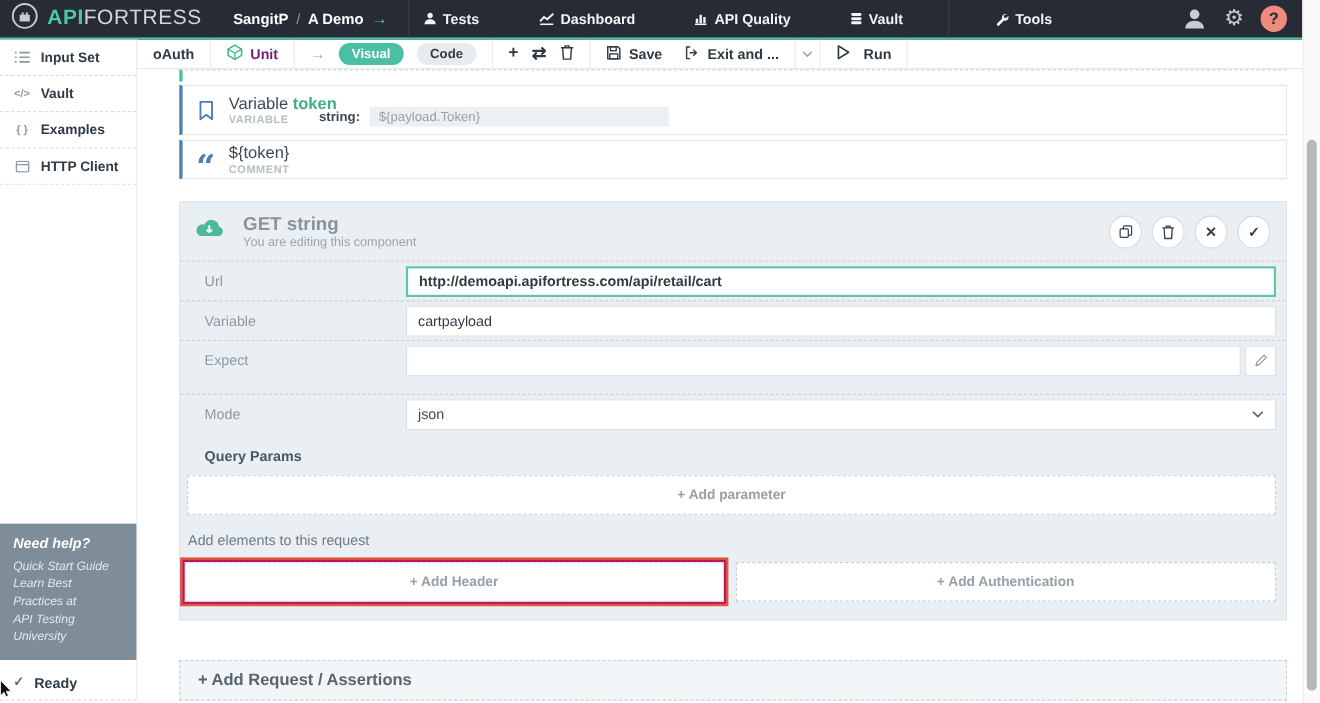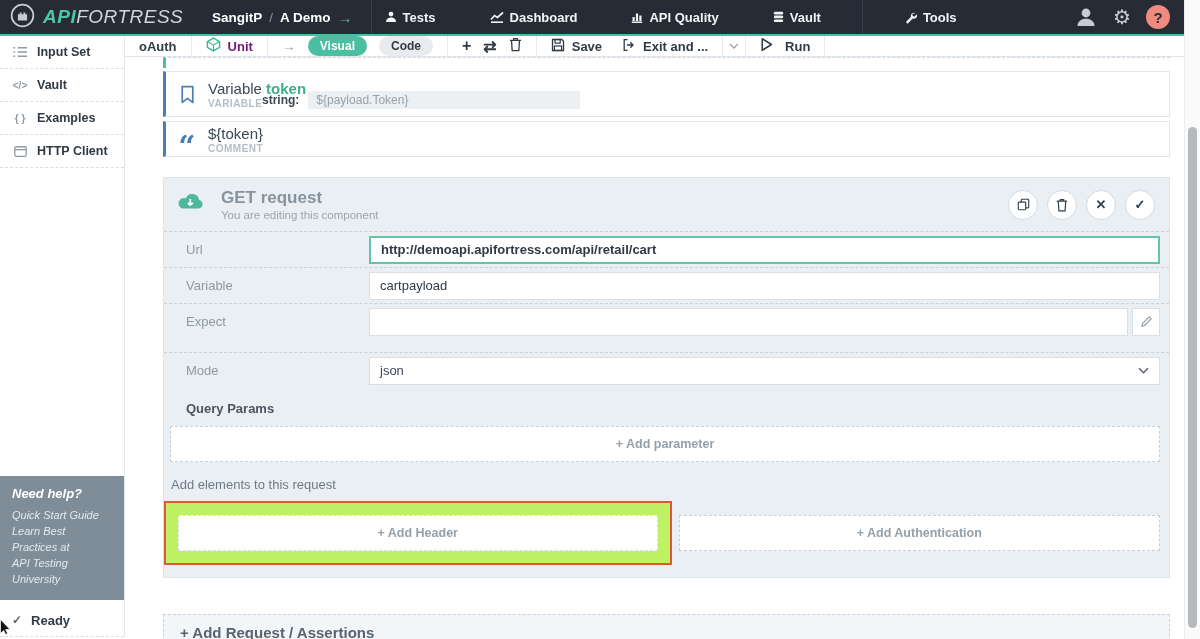--- a/index.html
+++ b/index.html
@@ -4,21 +4,21 @@
 <style>
   * { margin:0; padding:0; box-sizing:border-box; }
   html,body { width:1200px; height:639px; overflow:hidden; background:#fff;
     font-family:"Liberation Sans", sans-serif; }
   .app { position:relative; width:1200px; height:639px; }
   .chrome { width:1184px; height:639px; }
 
   
   .hdr { height:36px; background:#262b36; border-bottom:2px solid #4bbfa2;
     display:flex; align-items:center; color:#e6e9ec; }
-  .logo-wrap { display:flex; align-items:center; gap:8px; padding:0 14px 0 10px; width:200px;font-style:italic; }
+  .logo-wrap { display:flex; align-items:center; gap:8px; padding:0 14px 0 10px; width:200px; }
   .brand { font-size:19px; letter-spacing:.5px; white-space:nowrap; }
   .brand .api { color:#4cc8a6; font-weight:bold; }
   .brand .fortress { color:#d2d6da; font-weight:normal; }
   .crumb { display:flex; align-items:center; gap:7px; font-size:13.5px; font-weight:bold;
     color:#fff; padding:0 18px 0 12px; }
   .crumb .sep { color:#8b97a3; font-weight:normal; }
   .crumb .arr { color:#4bbfa2; font-size:15px; }
   .hdiv { width:1px; height:34px; background:#39404d; }
   .hnav { display:flex; align-items:center; height:100%;gap:28px; }
   .hnav-item { display:flex; align-items:center; gap:6px; padding:0 13px; height:100%;
@@ -70,21 +70,21 @@
   .partial { height:11px; border-left:3px solid #4bbfa2; border-top:1px dashed #cfd6dc;
     margin-bottom:3px; }
   .card { border:1px solid #e1e7eb; border-left:3px solid #4a7fb5; background:#fff;
     display:flex; align-items:center; position:relative; }
   .vcard { height:46px; margin-bottom:4px; }
   .ccard { height:36px; }
   .cicon { width:42px; display:flex; justify-content:center; color:#4a7fb5; }
   .ctext .l1 { font-size:15px; color:#3c4854; }
   .ctext .l1 .tname { color:#3fae85; font-weight:bold; }
   .ctext .l2 { font-size:10px; font-weight:bold; letter-spacing:.5px; color:#b3bec7; margin-top:1px; }
-  .vfield { position:absolute; left:96px; bottom:7px; display:flex; align-items:center; gap:9px; }
+  .vfield { position:absolute; left:124px; bottom:7px; display:flex; align-items:center; gap:9px; }
   .vfield .k { font-size:12px; font-weight:bold; color:#3c4854; }
   .vfield .strip { width:272px; background:#edf0f3; color:#96a1ab; font-size:12px;
     padding:2px 8px; white-space:nowrap; }
   .quote-glyph { font-family:"DejaVu Serif", serif; font-size:30px; line-height:10px;
     color:#4a7fb5; font-weight:bold; position:relative; top:8px; }
 
   
   .reqcard { margin-top:20px; background:#e9eff3; border:1px solid #dde4e9; padding-bottom:12px; }
   .rhead { display:flex; align-items:center; padding:10px 14px 10px 12px; }
   .rtitles { margin-left:16px; }
@@ -105,21 +105,21 @@
   .mode-row { margin-top:13px; }
   .fselect { flex:1; height:28px; background:#fff; border:1px solid #d9e0e5; display:flex;
     align-items:center; font-size:13px; color:#3c4854; padding:0 10px; }
   .fselect .chev { margin-left:auto; color:#55606a; display:flex; }
   .qlabel { margin:13px 0 0 22px; font-size:13px; font-weight:bold; color:#4a5560; }
   .dashedbox { height:36px; background:#fff; border:1px dashed #c7d0d7; display:flex;
     align-items:center; justify-content:center; font-size:12.5px; font-weight:bold; color:#94a0aa; }
   .addparam { margin:10px 9px 0 6px; }
   .addelem { margin:15px 0 9px 7px; font-size:13px; color:#6d7a85; }
   .btnrow { display:flex; gap:7px; margin-right:9px; align-items:center; }
-  .redwrap { flex:1; border:2px solid #e0563c; padding:12px; background:#bef264; }
+  .redwrap { flex:1; border:2px solid #e0563c; padding:2px; background:#be185d; }
   .redwrap .dashedbox { border:1px dashed #d6dde2; }
   .halfbox { flex:1; }
 
   .addreq { margin-top:36px; height:37px; background:#f3f6f8; border:1px dashed #c9d2d9;
     display:flex; align-items:center; padding-left:16px; font-size:15px; font-weight:bold;
     color:#58646e; }
 
   
   .sbar { position:absolute; right:0; top:0; width:16px; height:639px; background:#fafafa;
     border-left:1px solid #ececec; }
@@ -343,21 +343,21 @@
               </div>
             </div>
 
             <div class="reqcard">
               <div class="rhead">
                 <span><svg width="29" height="23" viewBox="0 0 28 22">
                       <path d="M22.2 8.6A6.6 6.6 0 0 0 9.5 6.9 5.1 5.1 0 0 0 6 16.8h14.8a3.9 3.9 0 0 0 1.4-8.2z" fill="#4db89a"></path>
                       <path d="M13.8 7.5v6.2m0 0-2.4-2.4m2.4 2.4 2.4-2.4" stroke="#fff" stroke-width="1.7" fill="none"></path>
                     </svg></span>
                 <div class="rtitles">
-                  <div class="rtitle">GET request</div>
+                  <div class="rtitle">GET string</div>
                   <div class="rsub">You are editing this component</div>
                 </div>
                 <div class="rbtns">
                   <span class="cbtn">
                       <svg width="13" height="13" viewBox="0 0 14 14">
                         <rect x="4.6" y="1.4" width="8" height="9.2" rx="1" fill="none" stroke="#33404c" stroke-width="1.2"></rect>
                         <rect x="1.4" y="4.4" width="8" height="8.2" rx="1" fill="#fff" stroke="#33404c" stroke-width="1.2"></rect>
                       </svg>
                     </span>
                   <span class="cbtn">

